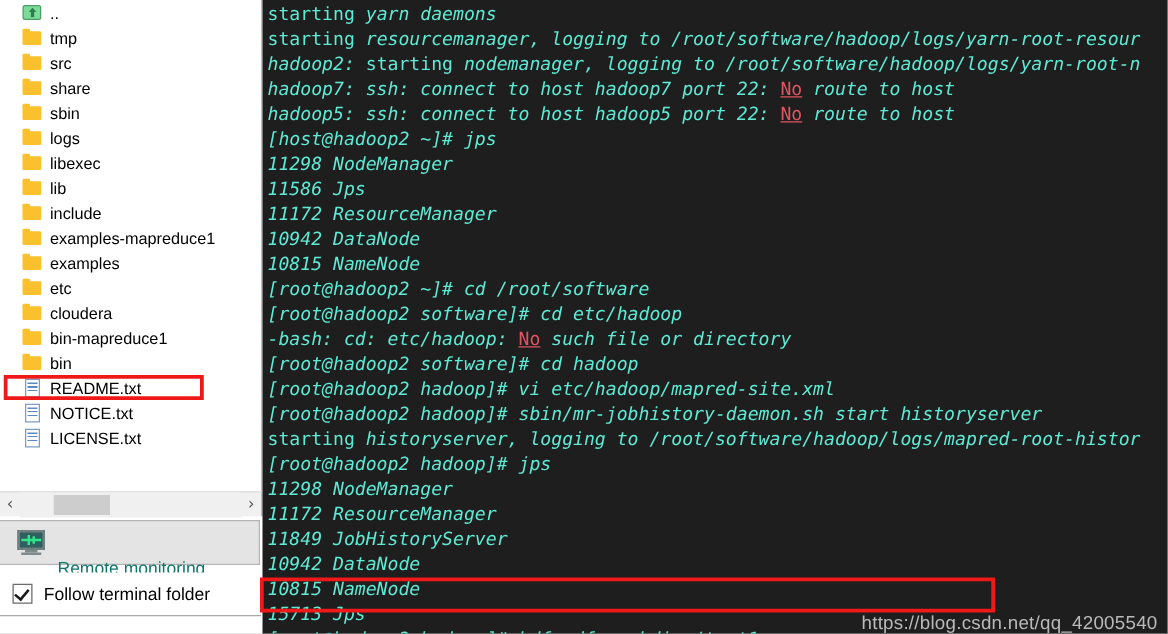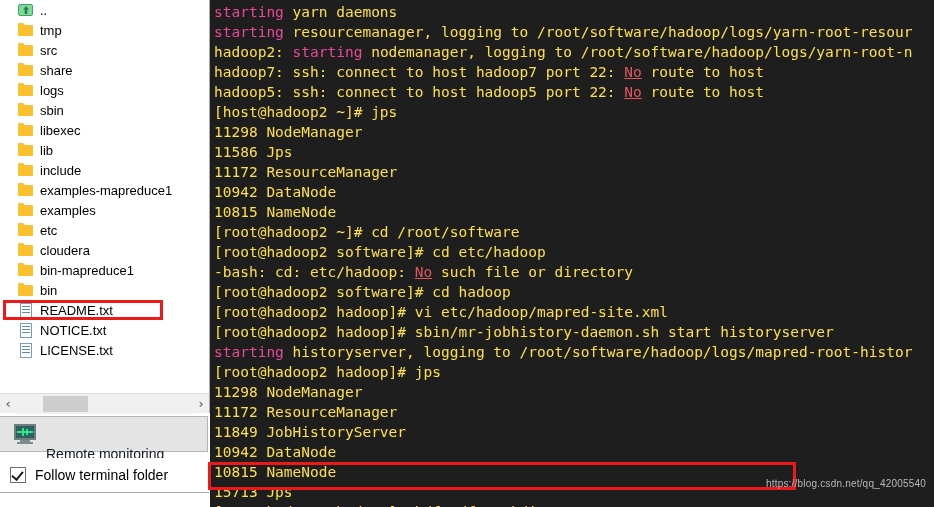--- a/index.html
+++ b/index.html
@@ -106,21 +106,21 @@
   }
   .mon-ico .wave3{
     position:absolute;left:12px;top:5px;width:2px;height:6px;background:#2ee58a;
   }
   .mon-ico .stand{
     position:absolute;left:6px;top:16px;width:10px;height:2px;background:#7d8c8c;
   }
   .mon-ico .base{
     position:absolute;left:3px;top:18px;width:16px;height:2px;background:#7d8c8c;
   }
-  .remote .rlabel{margin-left:10px;font-size:14px;color:#0f172a;margin-top:40px;}
+  .remote .rlabel{margin-left:10px;font-size:14px;color:#0f766e;margin-top:40px;}
 
   
   .follow{
     position:absolute;left:0;top:458px;width:210px;height:34px;
     display:flex;align-items:center;padding-left:10px;box-sizing:border-box;
     background:#ffffff;
   }
   .cbox{
     width:14px;height:14px;border:1px solid #6b6b6b;background:#fff;
     position:relative;flex:0 0 14px;
@@ -140,35 +140,35 @@
     background:#1e1e1e;
     overflow:hidden;
     font-family:"DejaVu Sans Mono","Liberation Mono",monospace;
     font-size:14.5px;
     line-height:20px;
     padding:2px 0 0 4px;
     box-sizing:border-box;
     color:#d6d6d6;
   }
   .tline{white-space:pre;height:20px;overflow:hidden;}
-  .c-cyan{color:#ec4899;}
+  .c-cyan{color:#5eead4;}
   .c-red{color:#e05561;text-decoration:underline;}
-  .c-white{color:#fde047;}
+  .c-white{color:#5eead4;font-style:italic;}
 
   
   .cmdbox{
     position:absolute;left:208px;top:462px;width:588px;height:28px;
     border:3px solid #f01919;box-sizing:border-box;
     pointer-events:none;
   }
 
   
   .watermark{
-    position:absolute;right:8px;bottom:18px;
-    font-size:10px;color:#b9b9b9;
+    position:absolute;right:8px;bottom:0;
+    font-size:15px;color:#b9b9b9;
     font-family:"Liberation Sans",sans-serif;
     letter-spacing:.2px;
   }
 </style>
 </head>
 <body>
 
 <div class="app">
 
   <div class="filepanel">
@@ -185,25 +185,25 @@
         <div class="frow">
           <span class="ico folder"></span>
           <span class="lbl">src</span>
         </div>
         <div class="frow">
           <span class="ico folder"></span>
           <span class="lbl">share</span>
         </div>
         <div class="frow">
           <span class="ico folder"></span>
+          <span class="lbl">sbin</span>
+        </div>
+        <div class="frow">
+          <span class="ico folder"></span>
           <span class="lbl">logs</span>
-        </div>
-        <div class="frow">
-          <span class="ico folder"></span>
-          <span class="lbl">sbin</span>
         </div>
         <div class="frow">
           <span class="ico folder"></span>
           <span class="lbl">libexec</span>
         </div>
         <div class="frow">
           <span class="ico folder"></span>
           <span class="lbl">lib</span>
         </div>
         <div class="frow">

